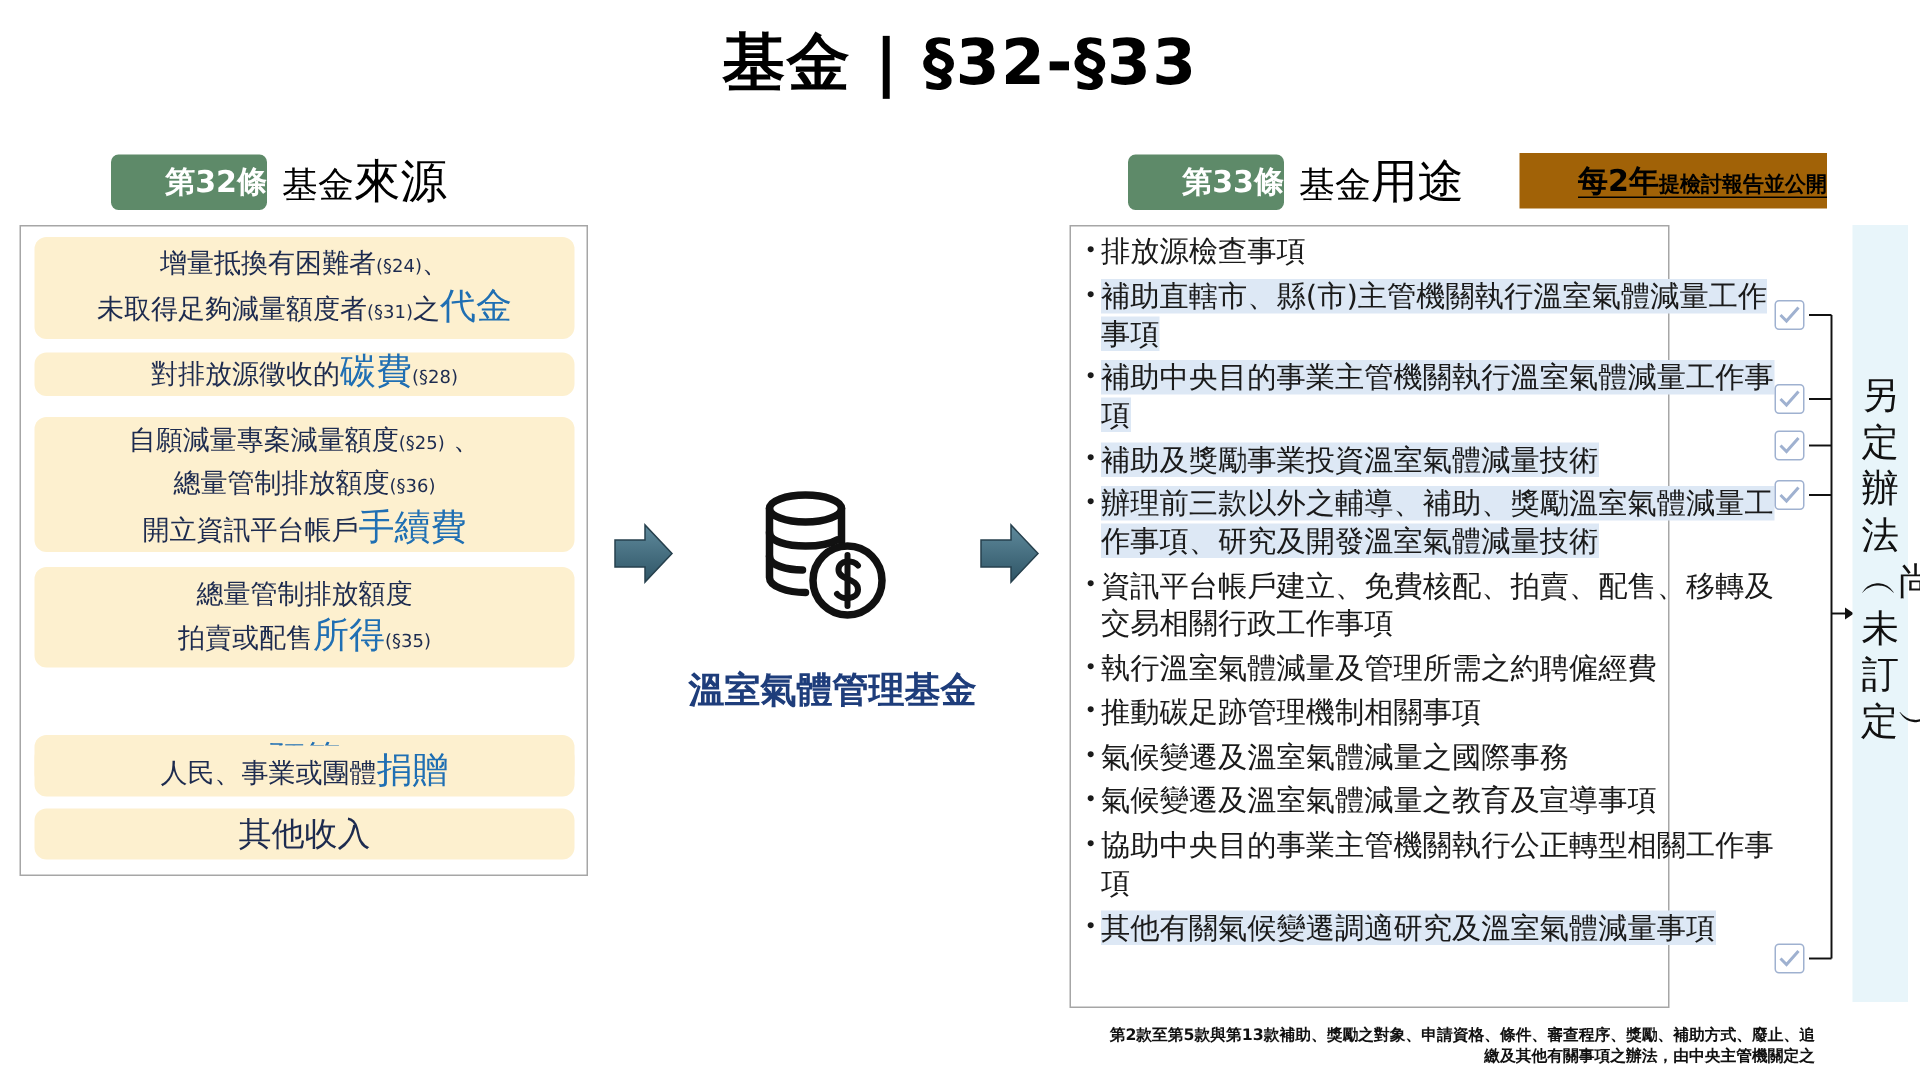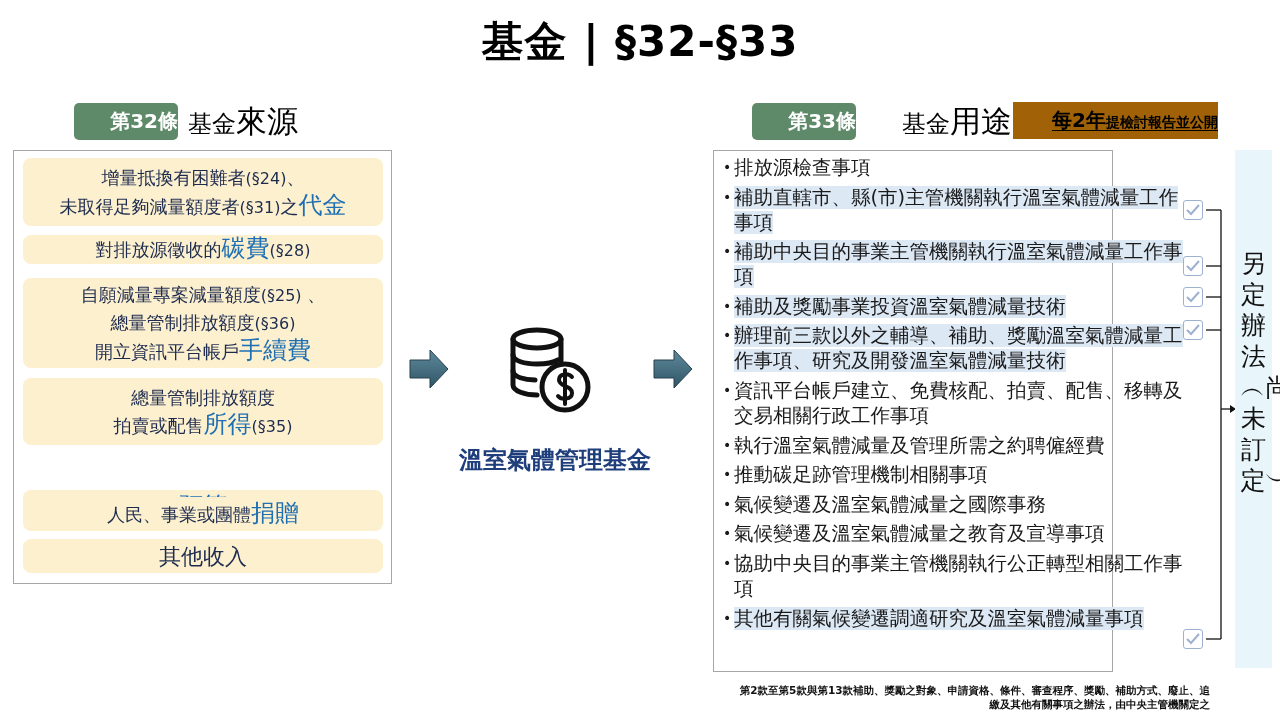--- a/index.html
+++ b/index.html
@@ -12,21 +12,21 @@
   .badge { position: absolute; height: 37px; background: #5e8a69; color: #fff; border-radius: 5px;
     font-weight: bold; font-size: 20px; line-height: 37px; text-align: right; }
   .heading { position: absolute; font-size: 24px; color: #000; line-height: 40px; }
   .heading .big { font-size: 31px; }
 
   .left-box { position: absolute; left: 13px; top: 150px; width: 379px; height: 434px; border: 1px solid #a6a6a6; background: #fff; }
   .pill { position: absolute; left: 9px; width: 360px; background: #fdf0cf; border-radius: 8px;
     display: flex; flex-direction: column; justify-content: center; align-items: center;
     color: #1d2b4f; font-size: 18px; line-height: 27px; text-align: center; }
   .pill .hl { color: #1f6fb3; font-size: 24px; }
-  .pill .sec { font-size: 16px; }
+  .pill .sec { font-size: 12px; }
   .pill .big { font-size: 22px; }
 
   .arrow { position: absolute; width: 42px; height: 42px; }
 
   .fund-icon { position: absolute; left: 505px; top: 325px; width: 90px; height: 90px; }
   .fund-label { position: absolute; left: 410px; top: 444px; width: 290px; text-align: center;
     font-size: 24px; font-weight: bold; color: #1e3d7b; }
 
   .note-box { position: absolute; left: 1013px; top: 102px; width: 205px; height: 37px; background: #a16207;
     font-size: 14px; line-height: 37px; padding-left: 4px; color: #000; text-align: right; }
@@ -112,21 +112,21 @@
     <path d="M8 30 C8 36 20 39 32 39 C40 39 48 38 53 35"></path>
     <path d="M8 46 C8 52 20 55 30 55"></path>
     <circle cx="60" cy="62" r="23" fill="#fff"></circle>
     <path d="M67 52 C64 48 54 48 54 55 C54 62 67 60 67 68 C67 75 56 75 53 71" stroke-width="4"></path>
     <path d="M60 45 V79" stroke-width="4"></path>
   </g>
 </svg>
 <div class="fund-label">溫室氣體管理基金</div>
 
 <div class="badge" style="left:752px; top:103px; width:104px;">第33條</div>
-<div class="heading" style="left:866px; top:101px;margin-left:36px;">
+<div class="heading" style="left:866px; top:101px;">
   <span>基金</span><span class="big">用途</span>
 </div>
 <div class="note-box">
   <span class="txt"><span class="b">每2年</span><span>提檢討報告並公開</span></span>
 </div>
 
 <div class="right-box">
   <ul class="uses">
     <li><span class="t">排放源檢查事項</span></li>
     <li class="mark"><span class="t">補助直轄市、縣(市)主管機關執行溫室氣體減量工作事項</span></li>

